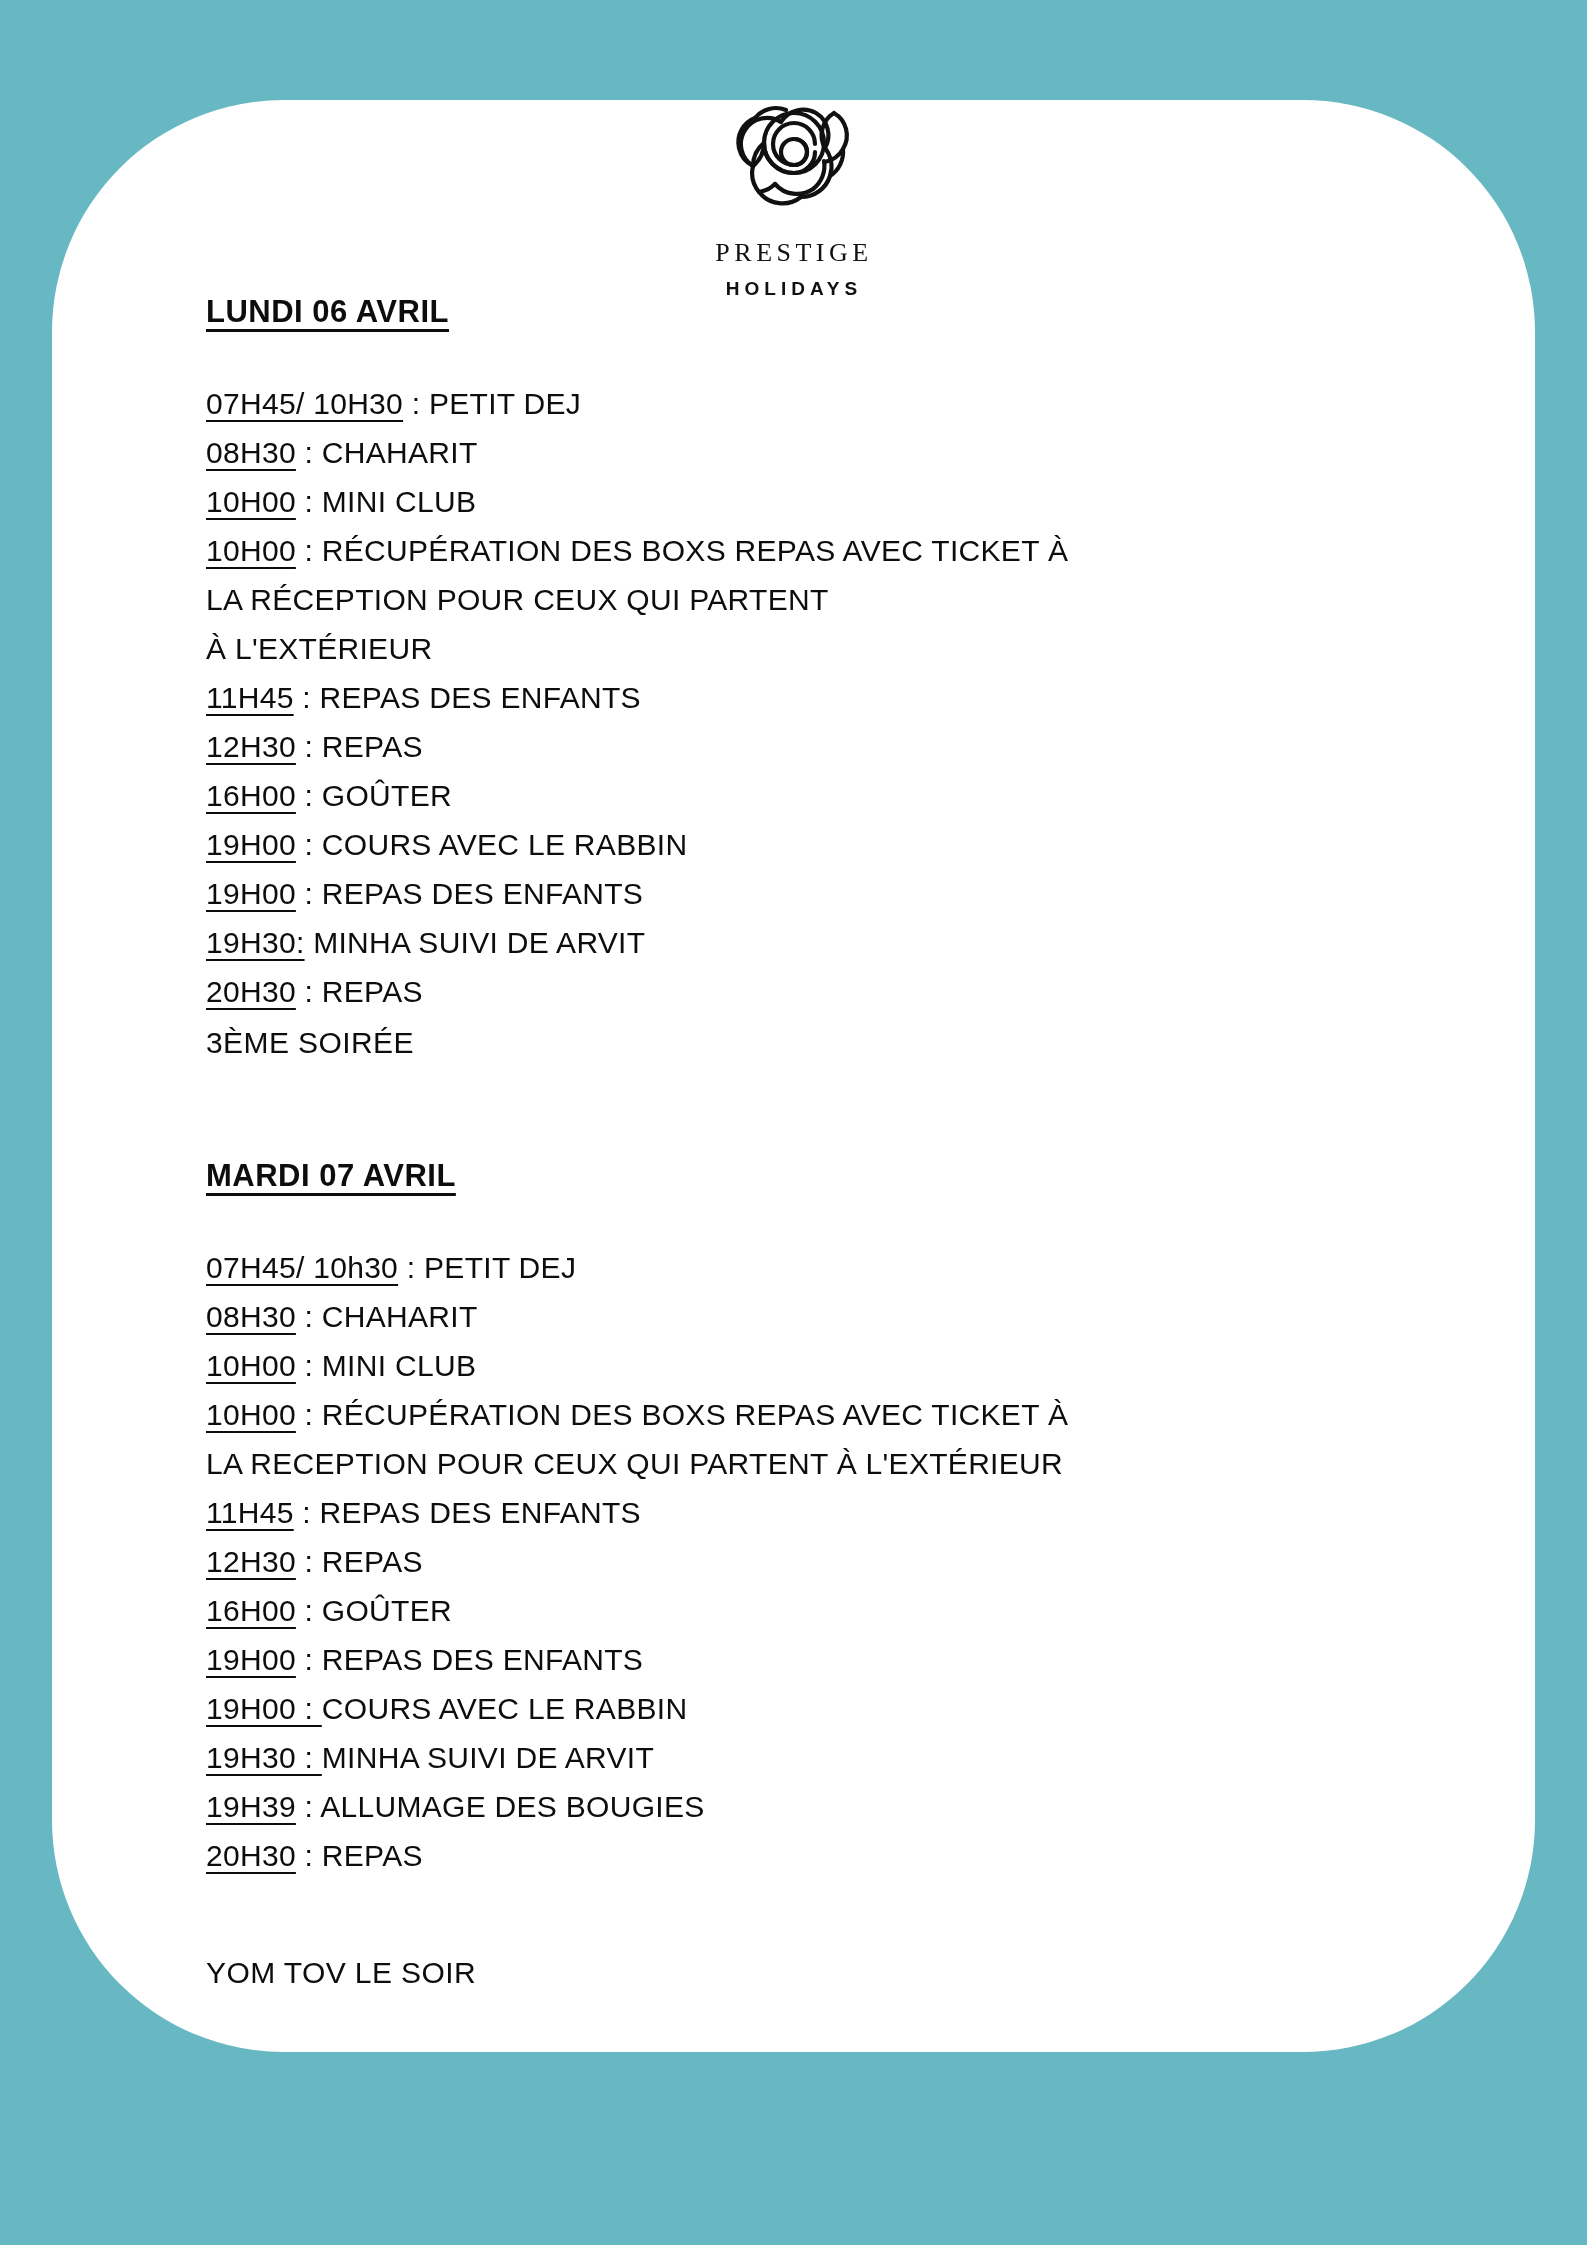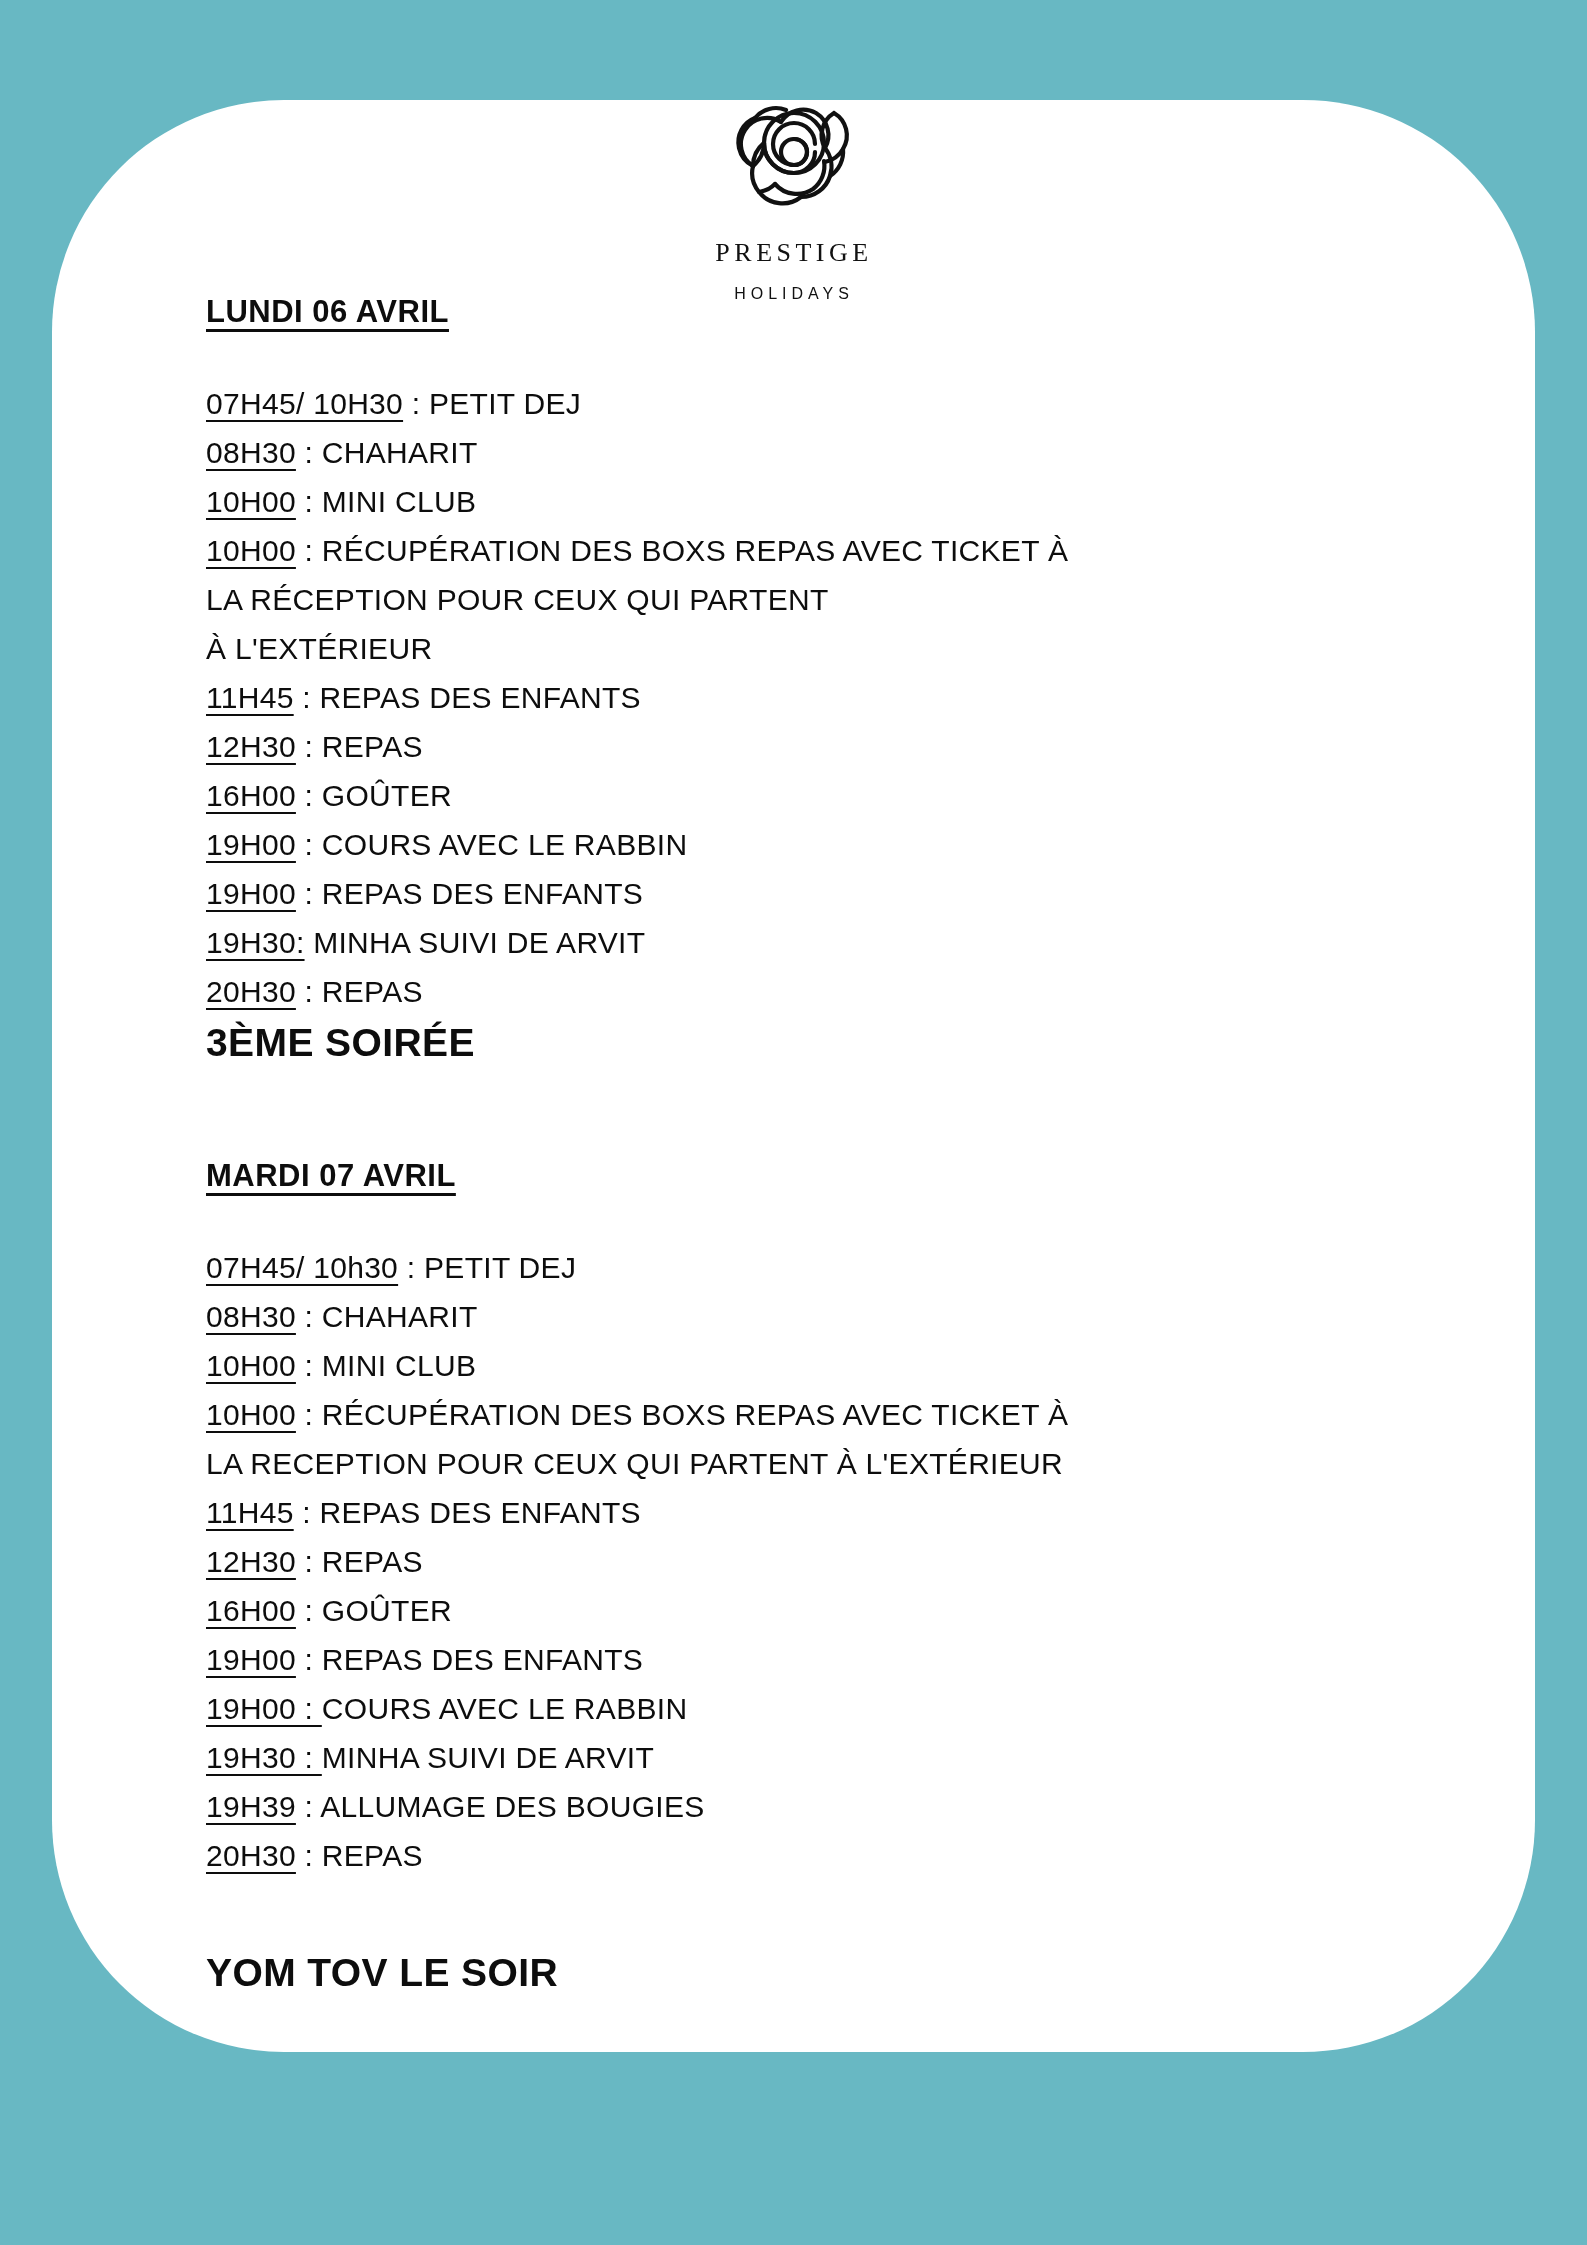--- a/index.html
+++ b/index.html
@@ -73,25 +73,25 @@
   #logo-wordmark {
     font-family: "Liberation Serif", serif;
     font-size: 26px;
     letter-spacing: 4.5px;
     color: #111111;
     margin-top: 8px;
     font-weight: 400;
   }
   #logo-subwordmark {
     font-family: "Liberation Sans", sans-serif;
-    font-size: 16px;
+    font-size: 19px;
     letter-spacing: 5px;
     color: #111111;
-    margin-top: 17px;
-    font-weight: 400;
+    margin-top: 10px;
+    font-weight: 700;
   }
 
   
   #content {
     position: absolute;
     left: 206px;
     top: 294px;
     width: 1200px;
     color: #0d0d0d;
   }
@@ -116,22 +116,22 @@
     white-space: pre-wrap;
   }
 
   .time {
     text-decoration: underline;
     text-underline-offset: 6px;
     text-decoration-thickness: 2px;
   }
 
   .note {
-    font-size: 39px;
-    font-weight: 700;
+    font-size: 30px;
+    font-weight: 400;
     letter-spacing: 0.4px;
     line-height: 49px;
     margin-top: 2px;
   }
 
   .day-block { margin-bottom: 0; }
   #day-mardi-block { margin-top: 91px; }
   #closing-note { margin-top: 68px; }
 </style>
 </head>

